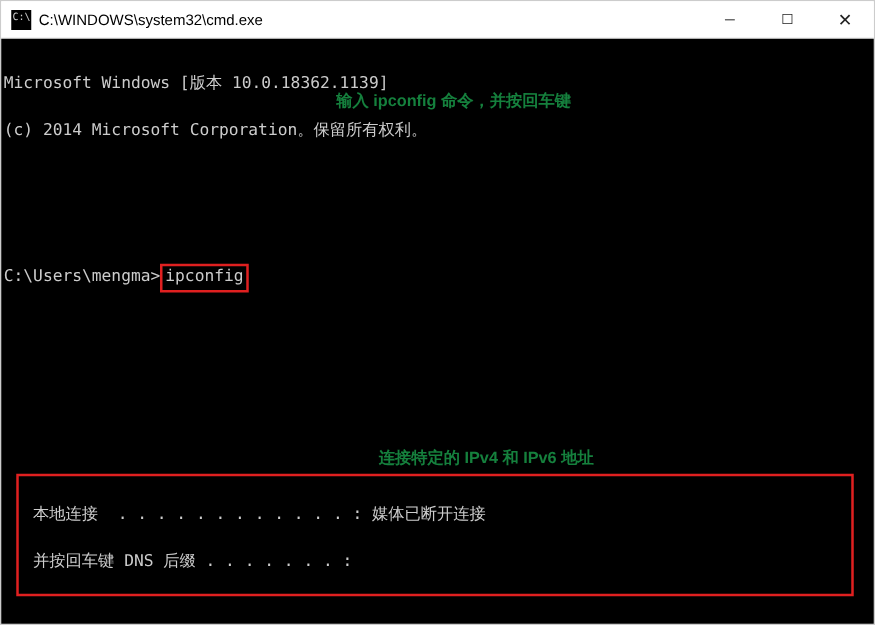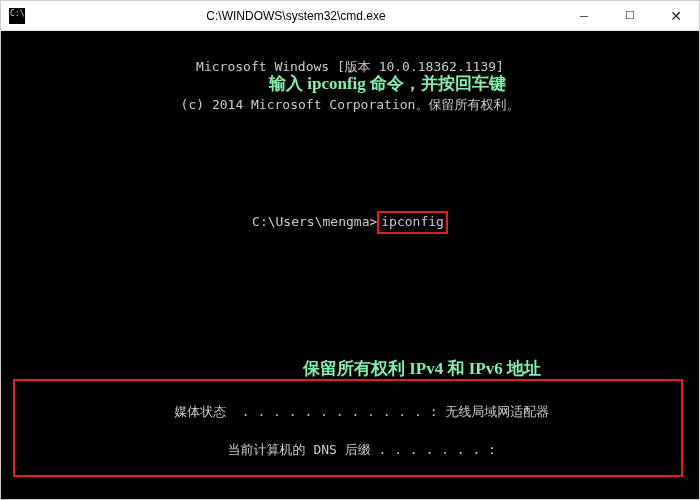--- a/index.html
+++ b/index.html
@@ -10,21 +10,20 @@
     font-size: 13px;
     background: #fff;
     overflow: hidden;
   }
   .window {
     width: 700px;
     height: 500px;
     border: 1px solid #ccc;
     display: flex;
     flex-direction: column;
-    text-align: center;
   }
   .titlebar {
     height: 30px;
     background: #fff;
     display: flex;
     align-items: center;
     border-bottom: 1px solid #e5e5e5;
   }
   .titlebar-icon {
     width: 16px;
@@ -74,24 +73,24 @@
     font-size: 13px;
   }
   .line { white-space: pre; }
   .prompt-cmd {
     border: 2px solid #e02020;
     padding: 0 2px;
     display: inline-block;
     margin-top: 40px;
   }
   .annot {
-    color: #86efac;
+    color: #15803d;
     font-weight: bold;
-    font-family: Liberation Serif, serif;
-    font-size: 17px;
+    font-family: Liberation Sans, sans-serif;
+    font-size: 13px;
   }
   .annot-1 {
     position: absolute;
     left: 268px;
     top: 41px;
   }
   .annot-2 {
     position: absolute;
     left: 302px;
     top: 326px;
@@ -123,36 +122,36 @@
 
   <div class="terminal">
 <div class="line">Microsoft Windows [版本 10.0.18362.1139]</div>
 <div class="line">(c) 2014 Microsoft Corporation。保留所有权利。</div>
 <div class="line">&nbsp;</div>
 <div class="line"><span>C:\Users\mengma&gt;</span><span class="prompt-cmd">ipconfig</span></div>
 <div class="line">&nbsp;</div>
 <div class="line">&nbsp;</div>
 <div class="line">&nbsp;</div>
 <div class="line">&nbsp;</div>
-<div class="line">   媒体状态  . . . . . . . . . . . . : 无线局域网适配器</div>
-<div class="line">   当前计算机的 DNS 后缀 . . . . . . . :</div>
+<div class="line">   本地连接  . . . . . . . . . . . . : 媒体已断开连接</div>
+<div class="line">   并按回车键 DNS 后缀 . . . . . . . :</div>
 
 
 
 
 
 
 
 
 
 
 
 
 
 
 
 
     <div class="annot annot-1">输入 ipconfig 命令，并按回车键</div>
-    <div class="annot annot-2">保留所有权利 IPv4 和 IPv6 地址</div>
+    <div class="annot annot-2">连接特定的 IPv4 和 IPv6 地址</div>
     <div class="box-2"></div>
   </div>
 
 </div>
 
 </body></html>

